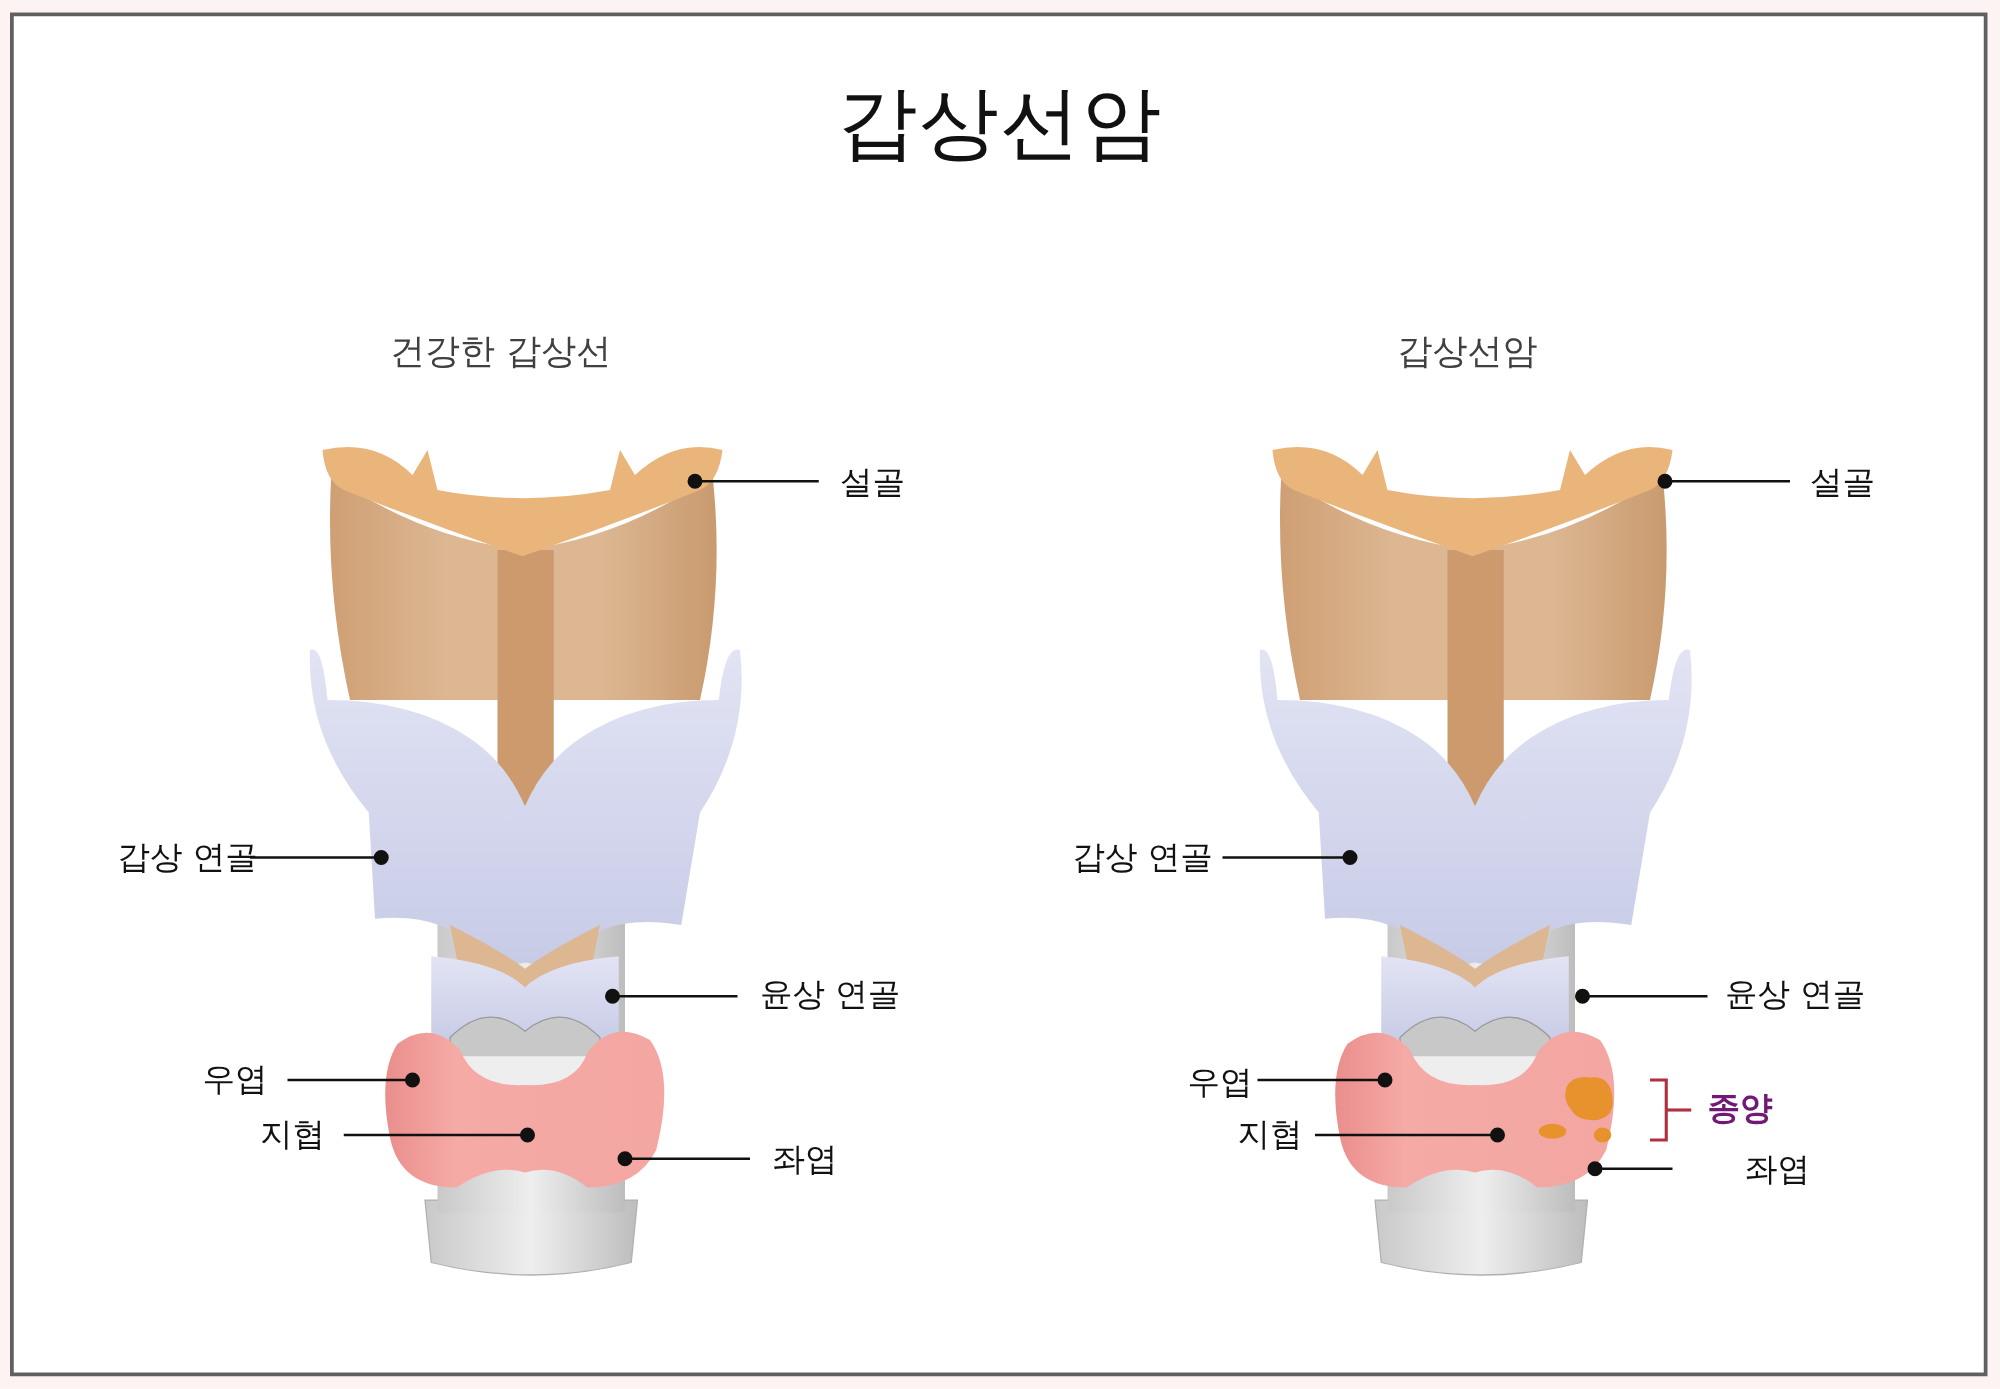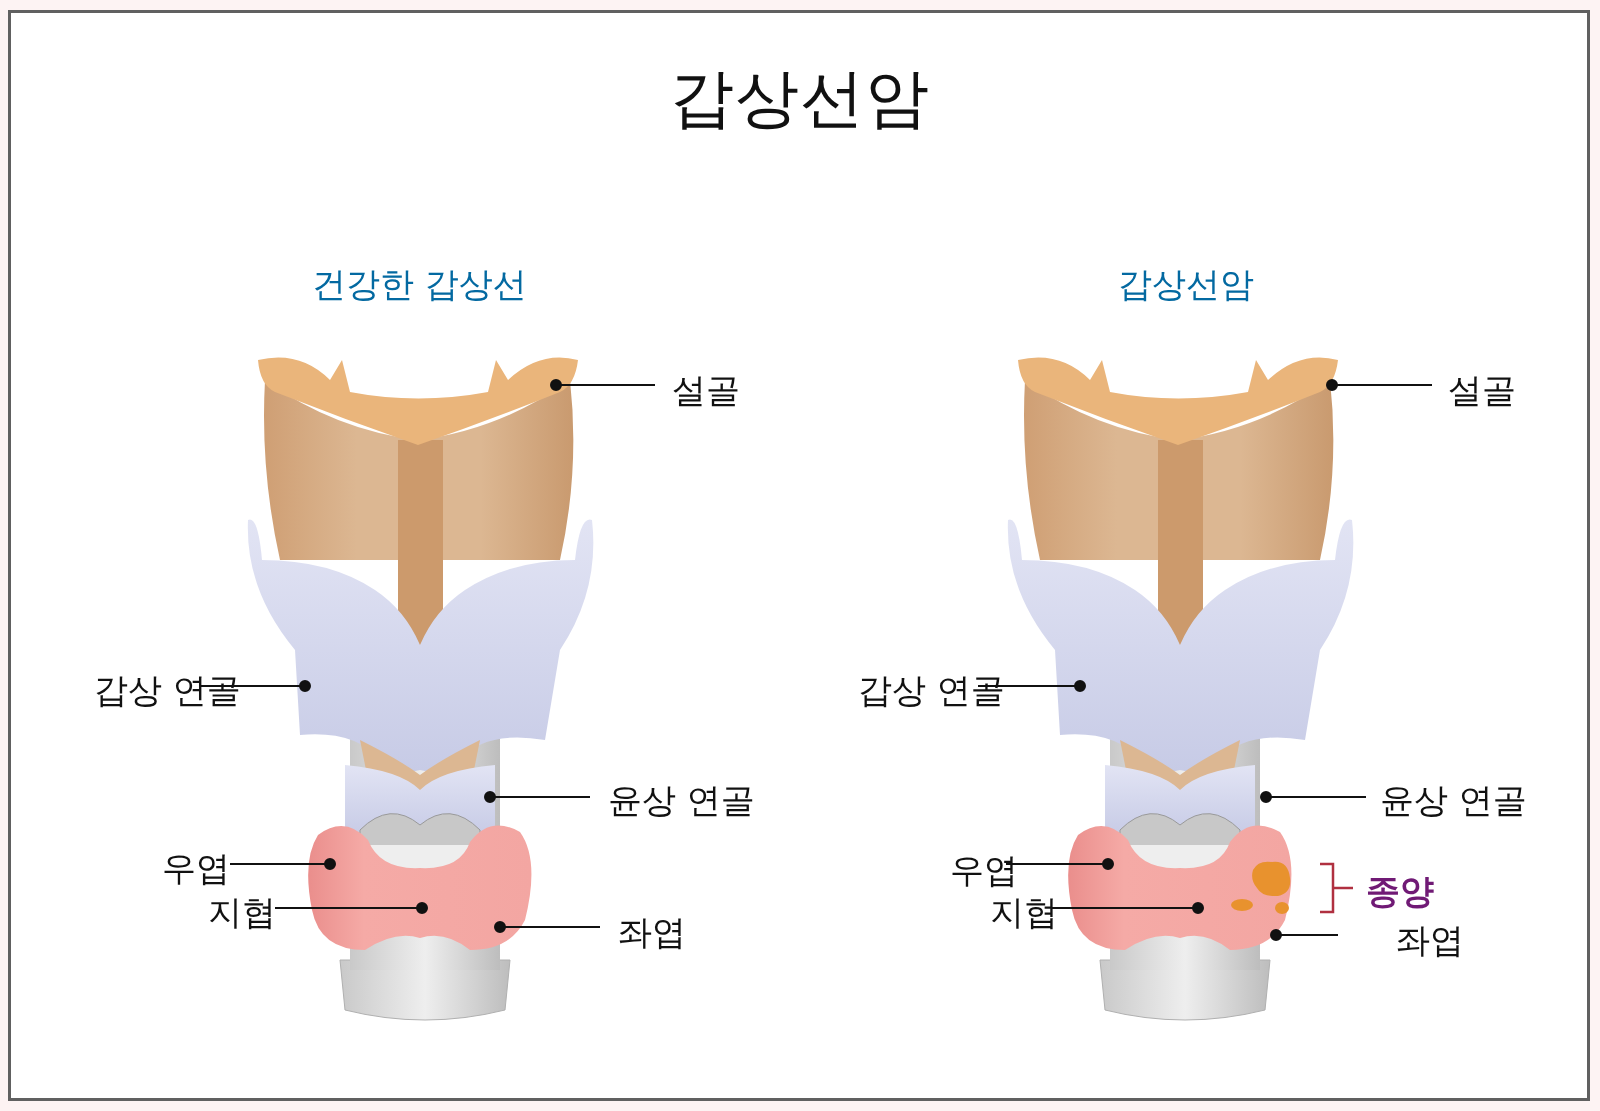--- a/index.html
+++ b/index.html
@@ -1,20 +1,20 @@
 <!DOCTYPE html>
 <html><head>
 <meta charset="utf-8">
 <style>
   html, body { margin: 0; padding: 0; background: #fdf3f3; }
   body { width: 1600px; height: 1111px; position: relative; overflow: hidden; font-family: "DejaVu Sans", sans-serif; }
   .frame { position: absolute; left: 8px; top: 10px; width: 1582px; height: 1091px; background: #ffffff; border: 3px solid #606060; box-sizing: border-box; }
   .title { position: absolute; left: 0; right: 0; top: 55px; text-align: center; font-size: 64px; color: #111; letter-spacing: 1px; }
-  .subtitle { position: absolute; font-size: 34px; color: #0369a1; }
-  .label { position: absolute; font-size: 34px; color: #111; white-space: nowrap; }
+  .subtitle { position: absolute; font-size: 28px; color: #404040; }
+  .label { position: absolute; font-size: 26px; color: #111; white-space: nowrap; }
   .label.tumor { color: #701a75; font-weight: bold; }
   svg.art { position: absolute; left: 0; top: 0; }
 </style>
 </head>
 <body>
 
 <div class="frame"></div>
 
 <div class="title">갑상선암</div>
 

